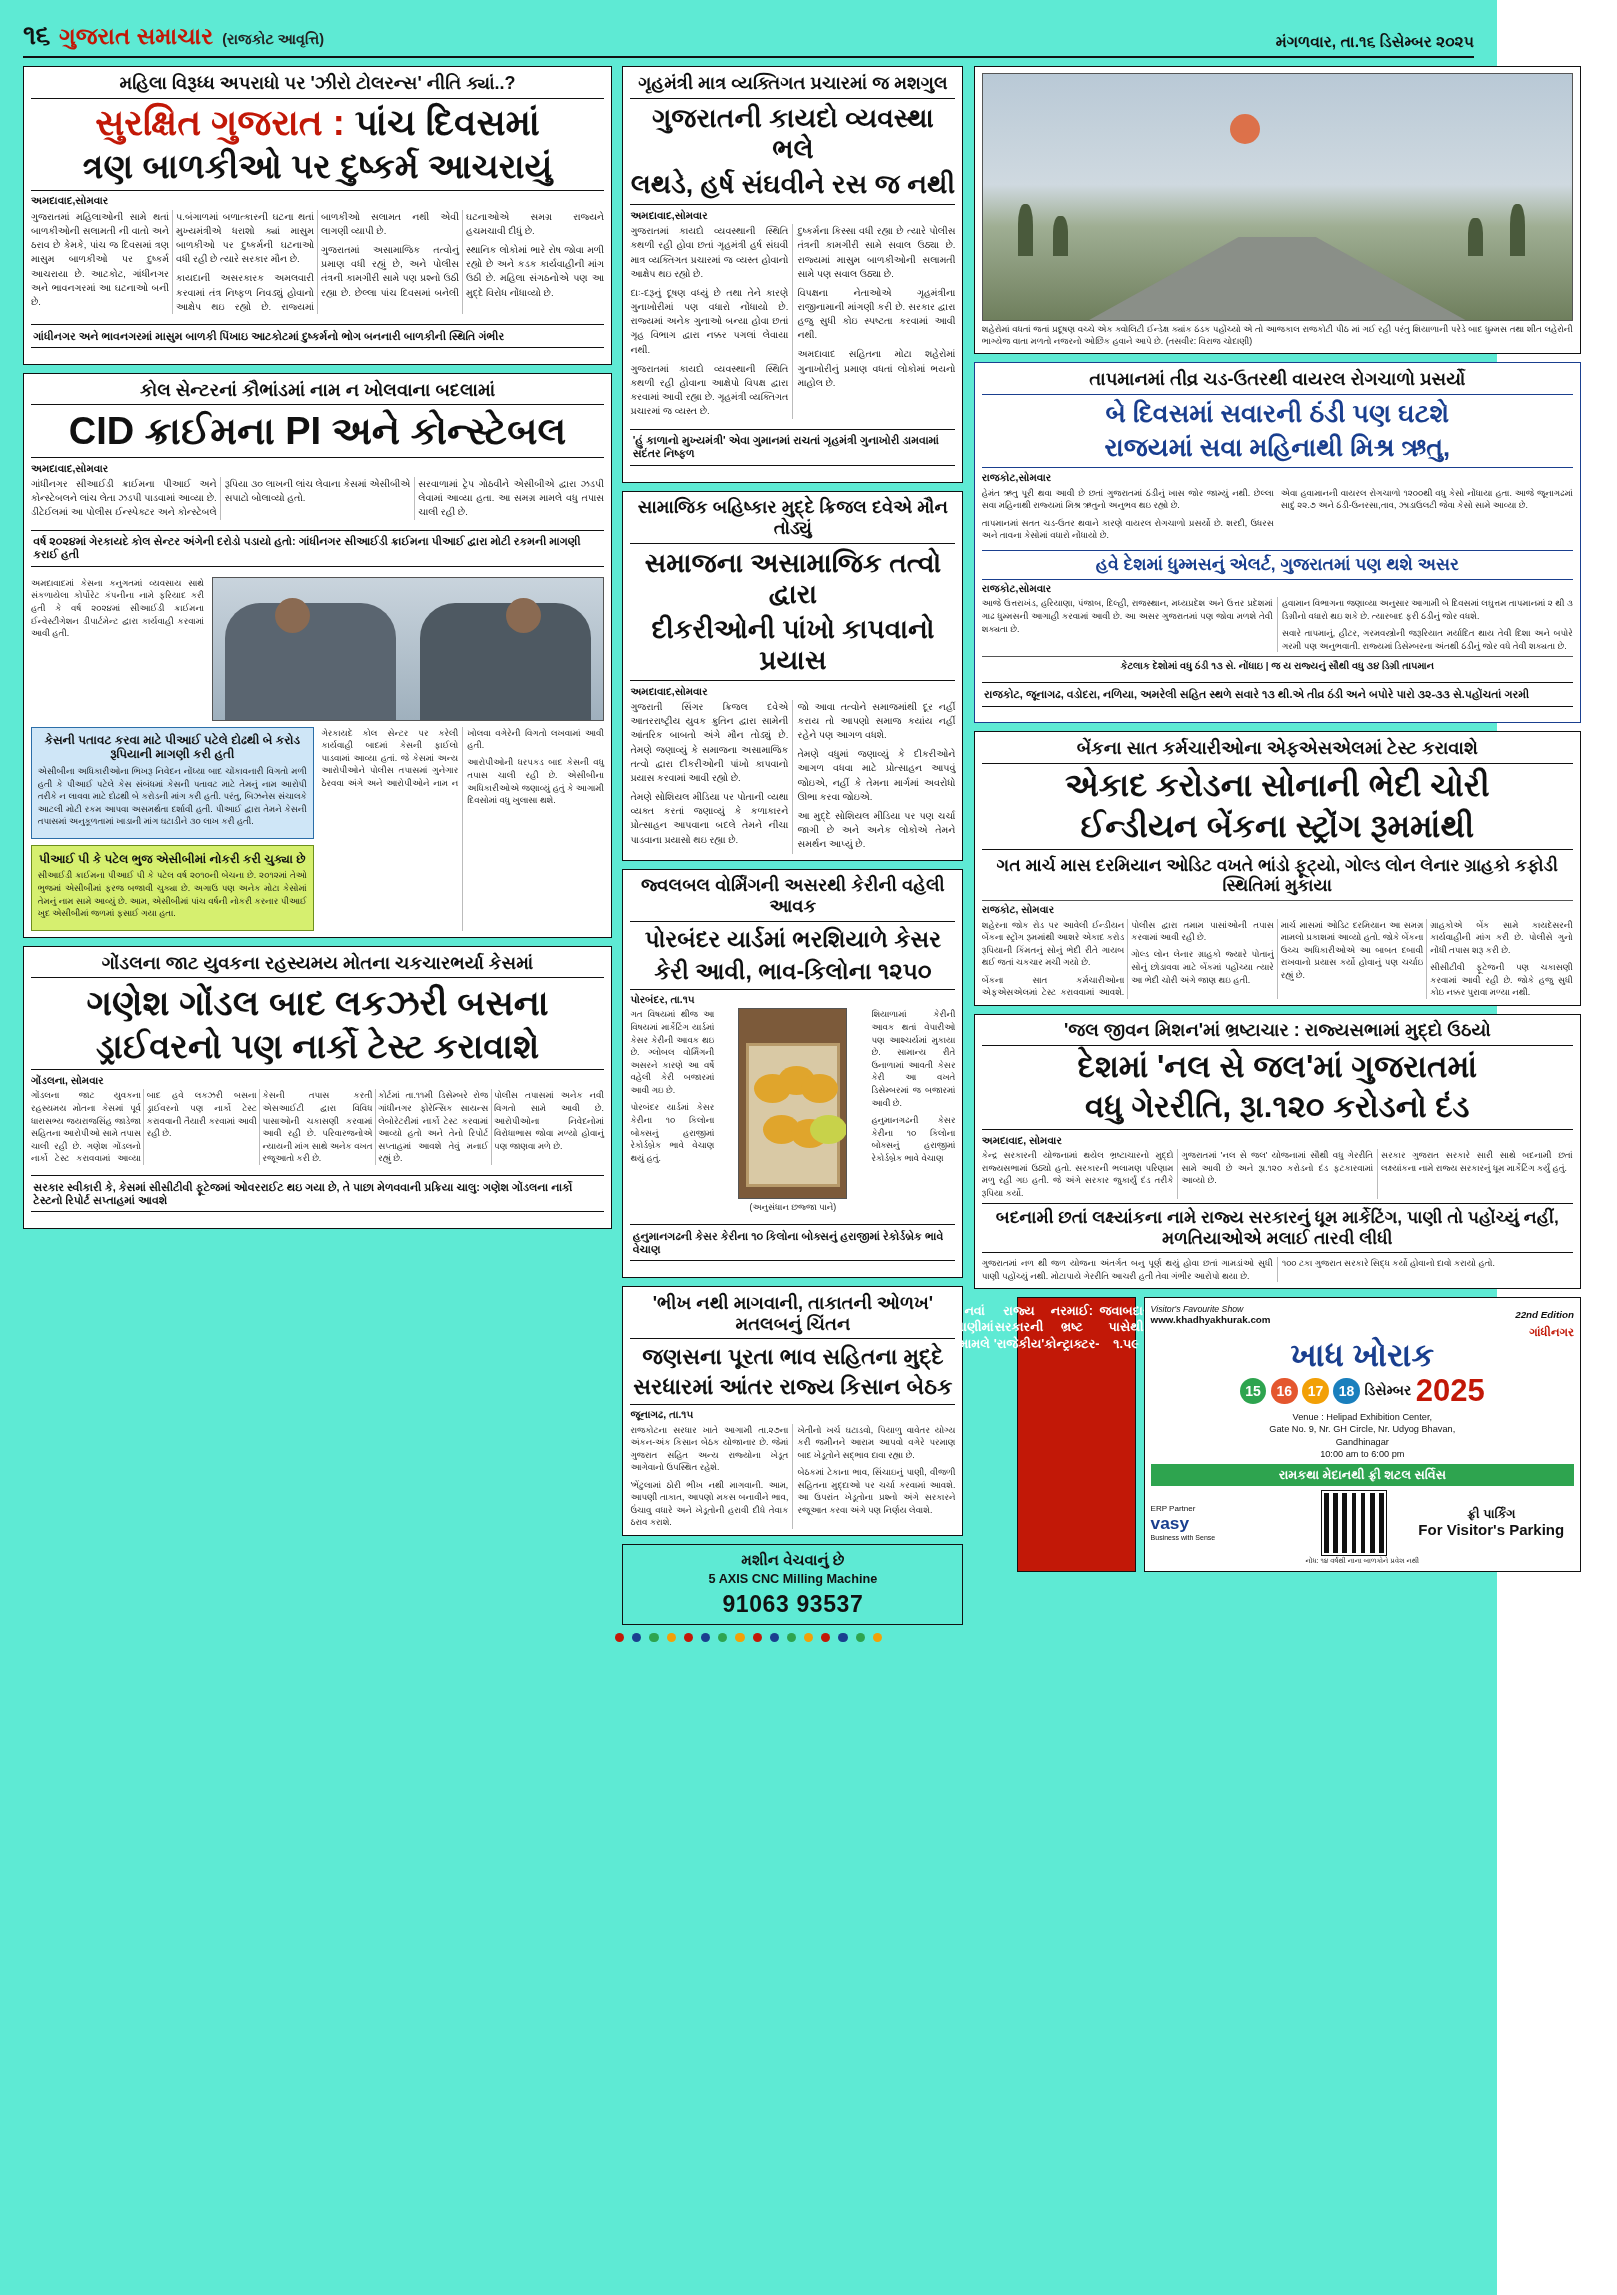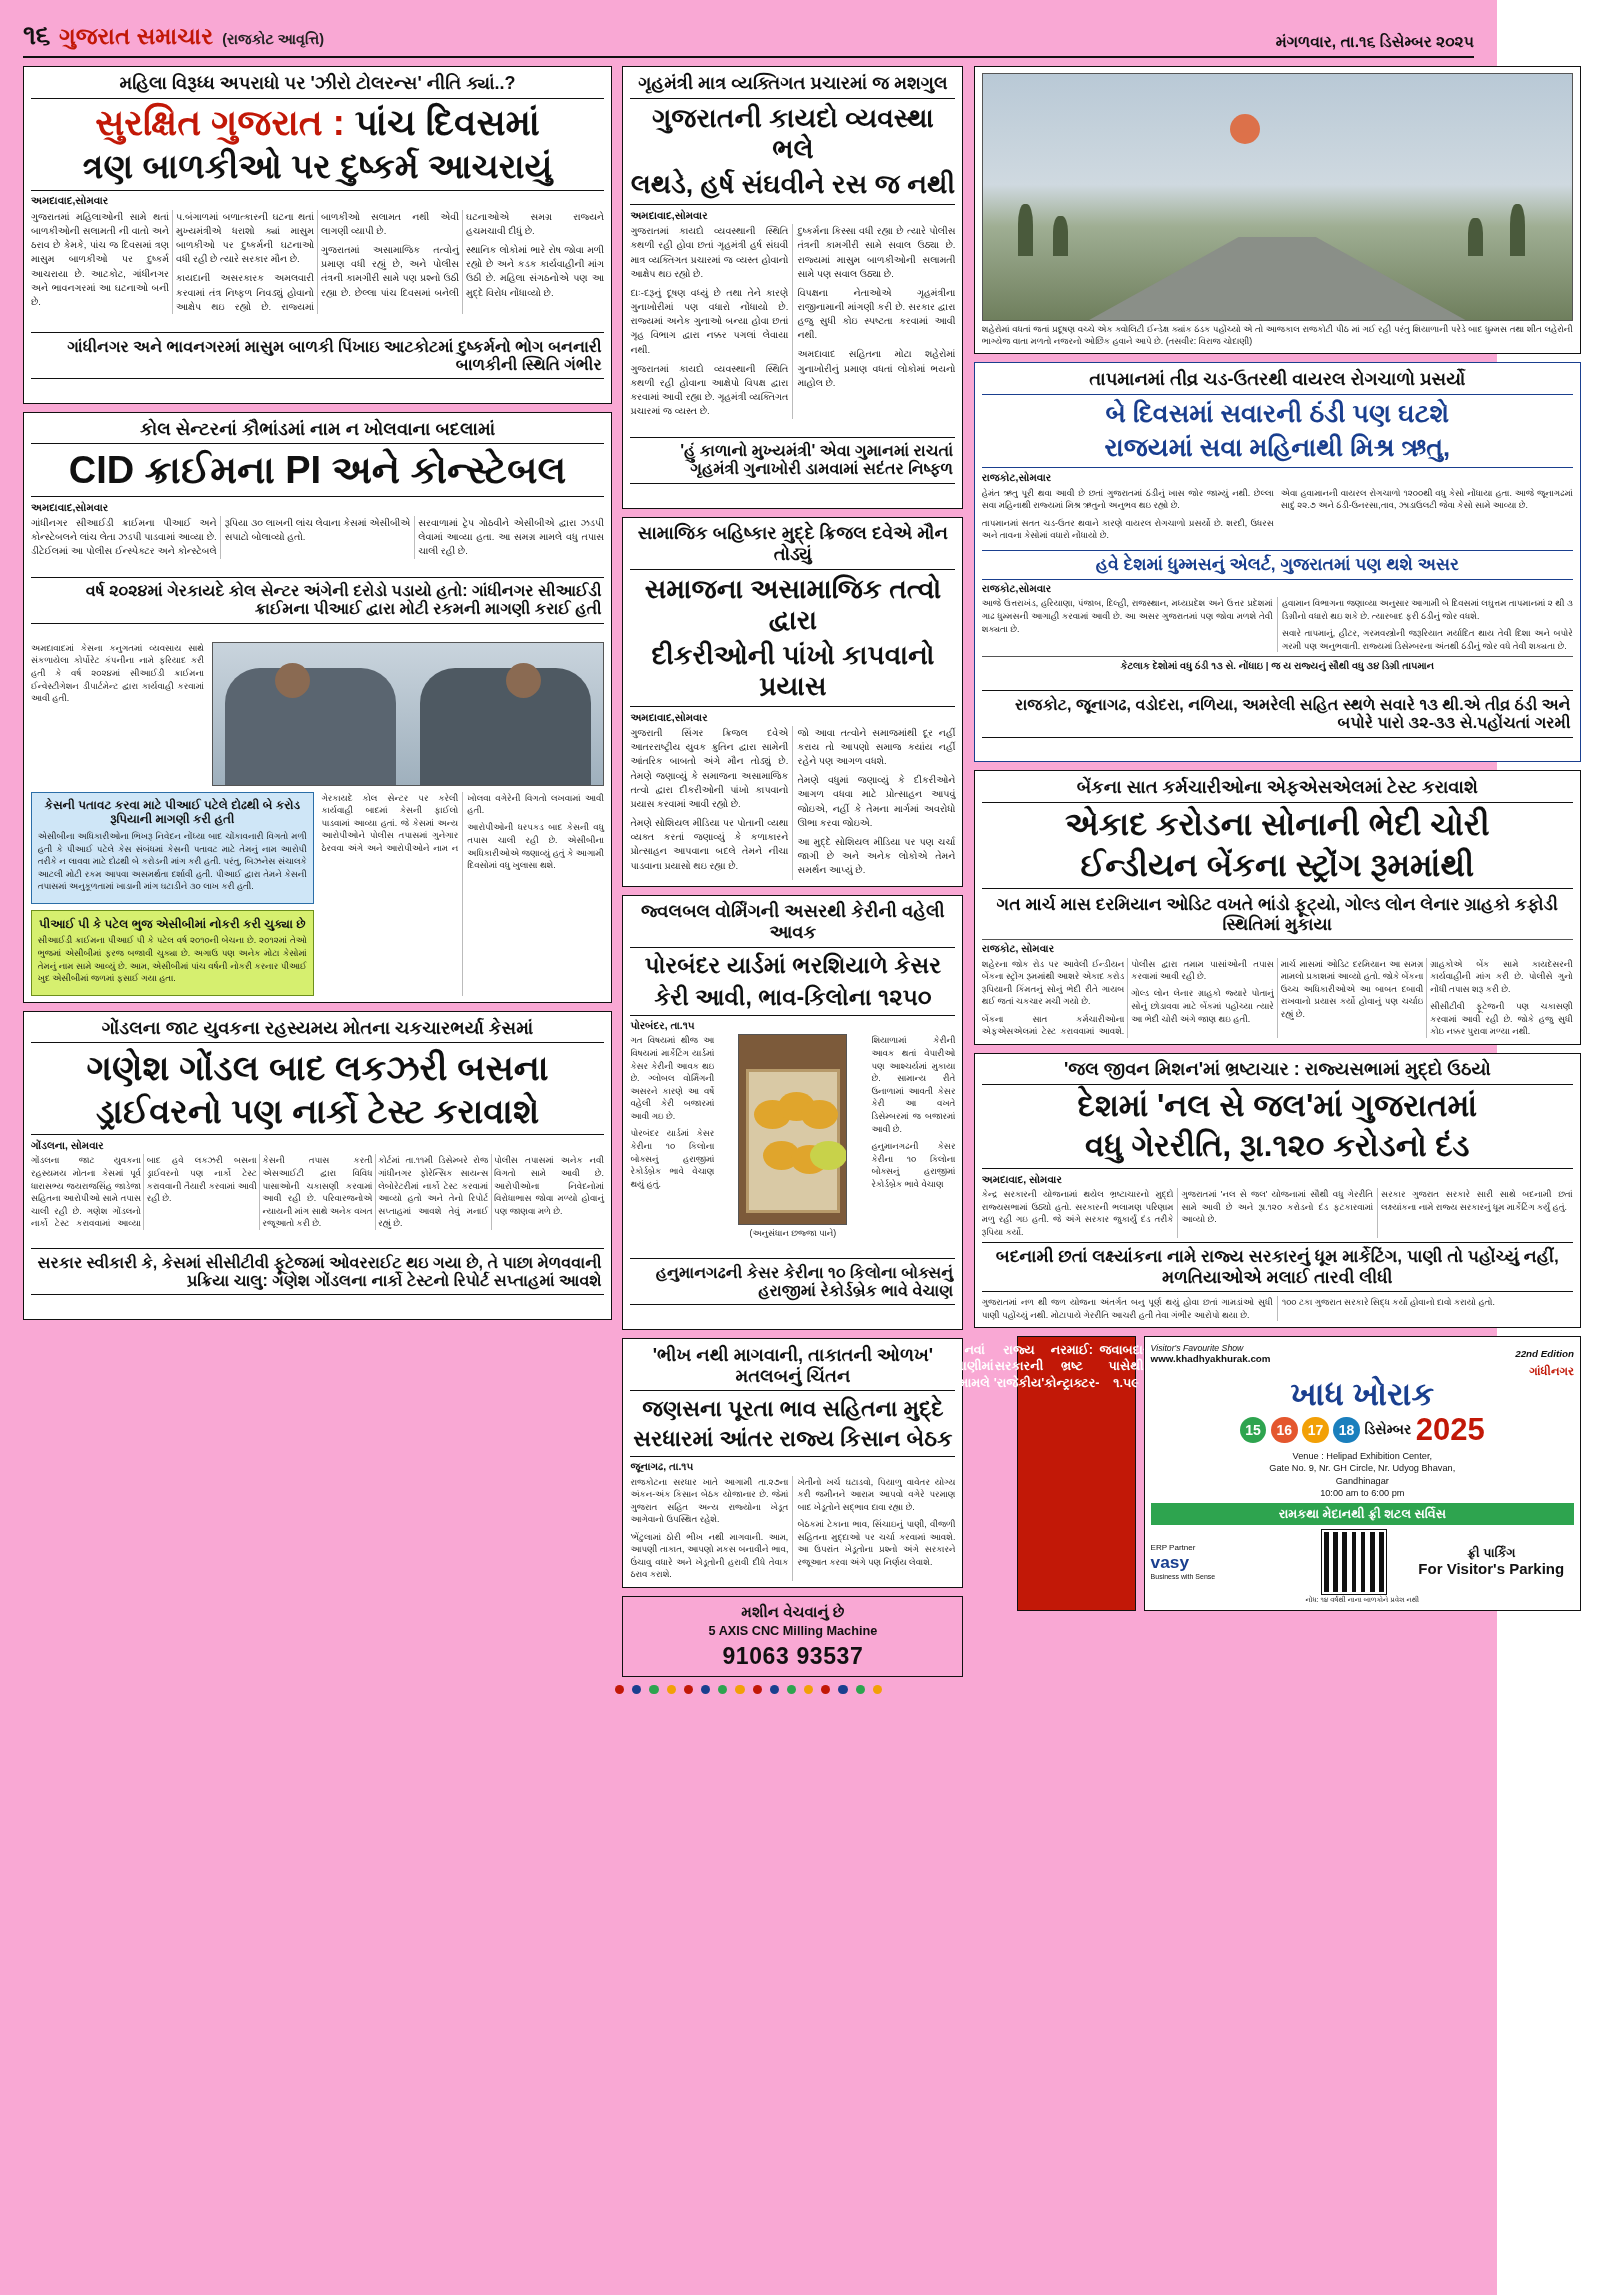--- a/index.html
+++ b/index.html
@@ -6,21 +6,21 @@
   html, body { margin:0; padding:0; }
   body {
     width: 1617px;
     background: #ffffff;
     font-family: "Liberation Sans", sans-serif;
     color: #111;
   }
   .page {
     width: 1497px;
     min-height: 2295px;
-    background: #f9a8d4;
+    background: #5eead4;
     padding: 19.6px 23px 11.6px 23px;
     position: relative;
   }
 
   
   .masthead {
     display: flex;
     align-items: flex-end;
     justify-content: space-between;
     border-bottom: 2.3px solid #111;
@@ -105,27 +105,27 @@
   .body-cols-5 { column-count: 5; column-gap: 5.8px; column-rule: 0.6px solid #bbb; }
   p.t {
     font-size: 9.5px;
     line-height: 1.5;
     text-align: justify;
     margin: 0 0 4.6px 0;
   }
   p.t.sm { font-size: 8.7px; line-height: 1.45; }
 
   .strip {
-    font-size: 16px;
-    font-weight: bold;
-    text-align: right;
+    font-size: 11px;
+    font-weight: bold;
+    text-align: left;
     border-top: 1.2px solid #111;
     border-bottom: 1.2px solid #111;
     padding: 4.6px 2.3px;
-    margin: 18px 0;
+    margin: 10px 0;
   }
   .caption { font-size: 8.7px; line-height: 1.35; margin-top: 2.9px; text-align: justify; }
 
   .tint-blue { background: #cfe6f7; border: 0.6px solid #2b6ea8; padding: 5.8px; }
   .tint-green { background: #d6ef6f; border: 0.6px solid #6d8f1c; padding: 5.8px; }
   .tint-head { font-size: 12px; font-weight: bold; text-align: center; margin-bottom: 3.5px; }
 
   .redbar {
     background: #c21807; color: #fff; font-weight: bold;
     text-align: center; font-size: 12.7px; padding: 4.6px 3.5px; line-height:1.3;

